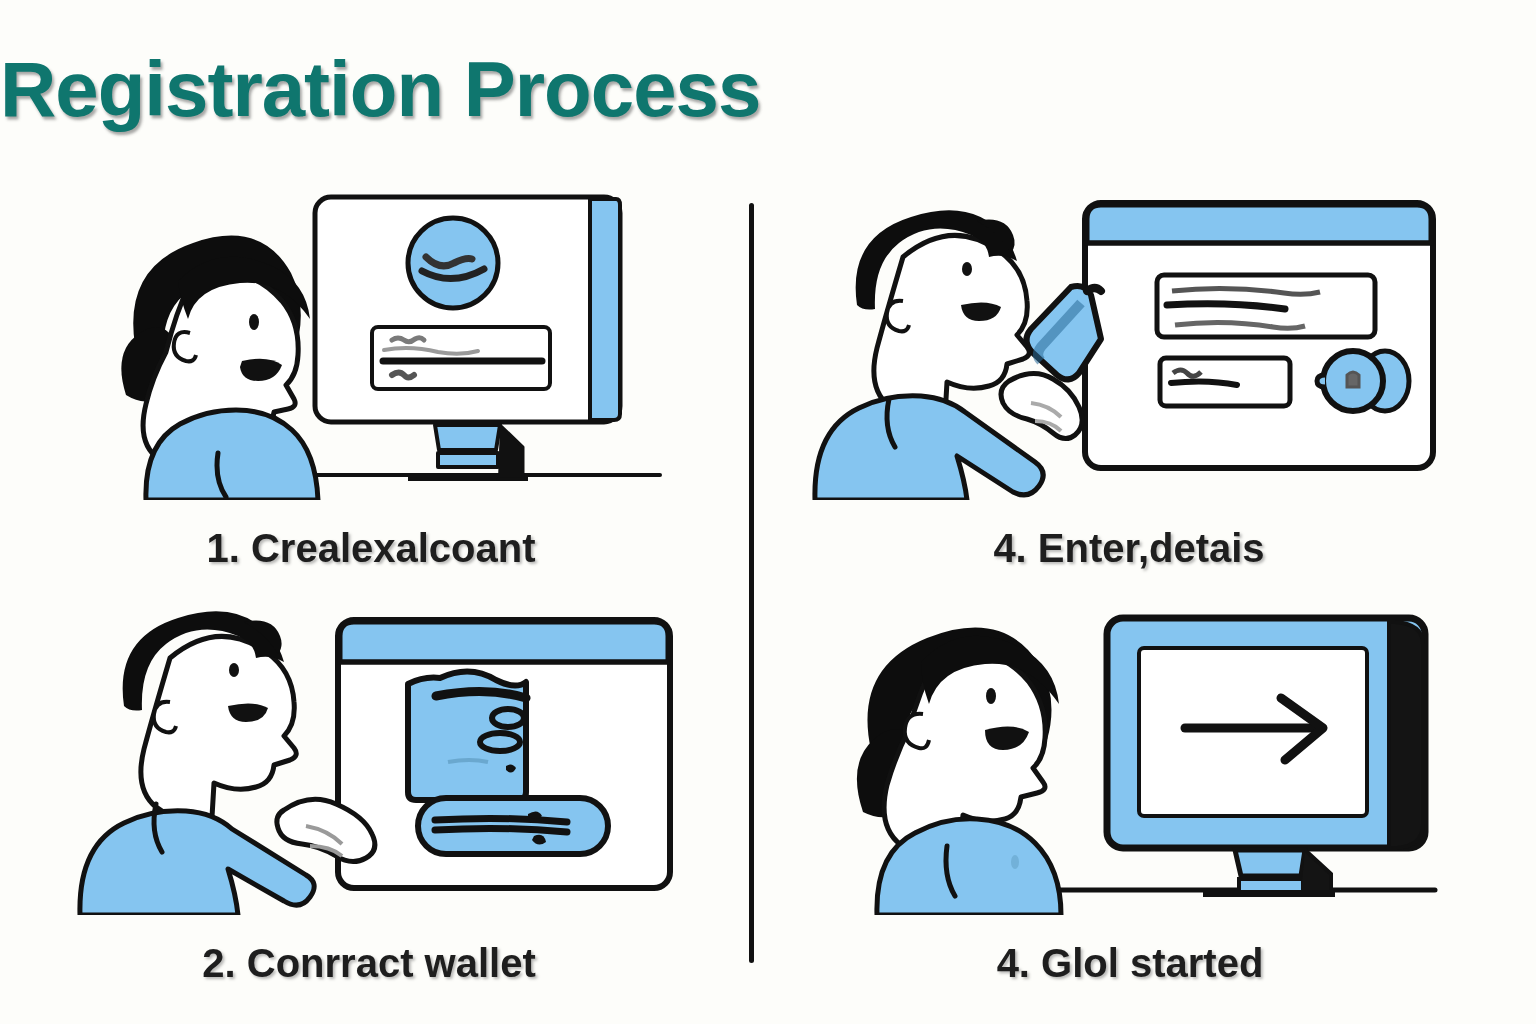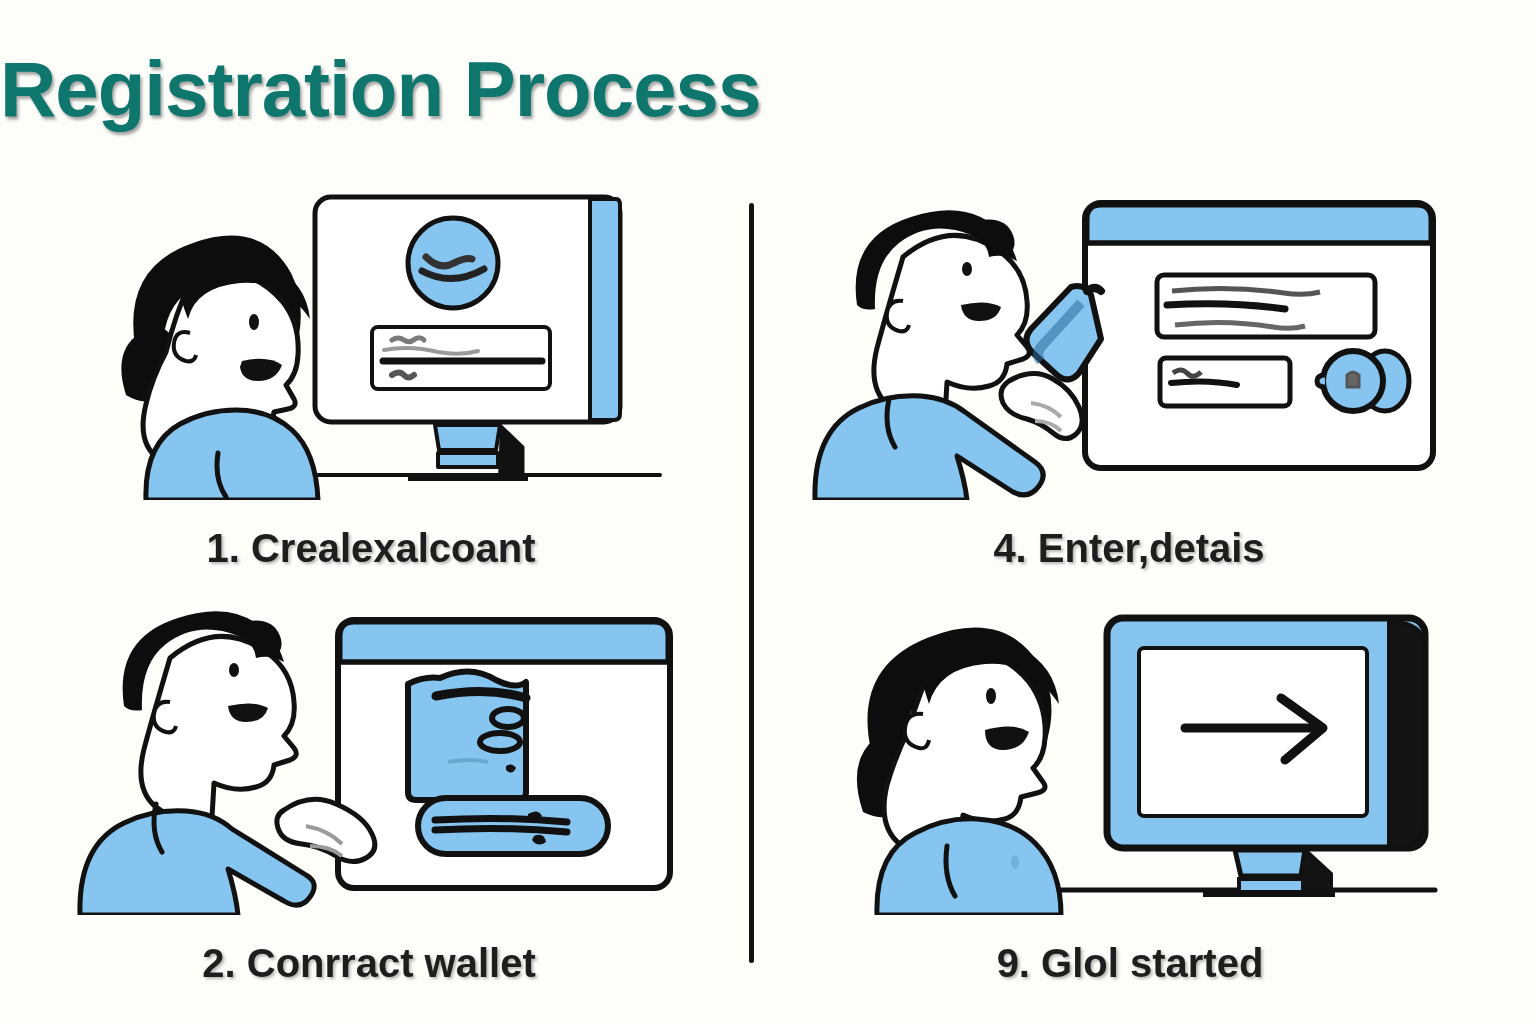--- a/index.html
+++ b/index.html
@@ -272,16 +272,16 @@
             <ellipse cx="196" cy="96" rx="5" ry="8" fill="#111"></ellipse>
             <path d="M190 130 q28 -8 44 2 q-6 18 -26 18 q-18 0 -18 -20 z" fill="#111"></path>
 
             <path d="M82 315 q-2 -62 38 -82 q30 -16 62 -14 q36 2 58 24 q26 26 26 72 z" fill="#85c5f0" stroke="#111" stroke-width="5" stroke-linejoin="round"></path>
             <path d="M152 246 q-4 30 8 50" fill="none" stroke="#111" stroke-width="5" stroke-linecap="round"></path>
             <ellipse cx="220" cy="262" rx="4" ry="7" fill="#6aa8cf" opacity=".7"></ellipse>
           </g>
         </g>
       </svg>
     </div>
-    <div class="caption">9. Glol started</div>
+    <div class="caption">4. Glol started</div>
   </div>
 
 </div>
 
 </body></html>

